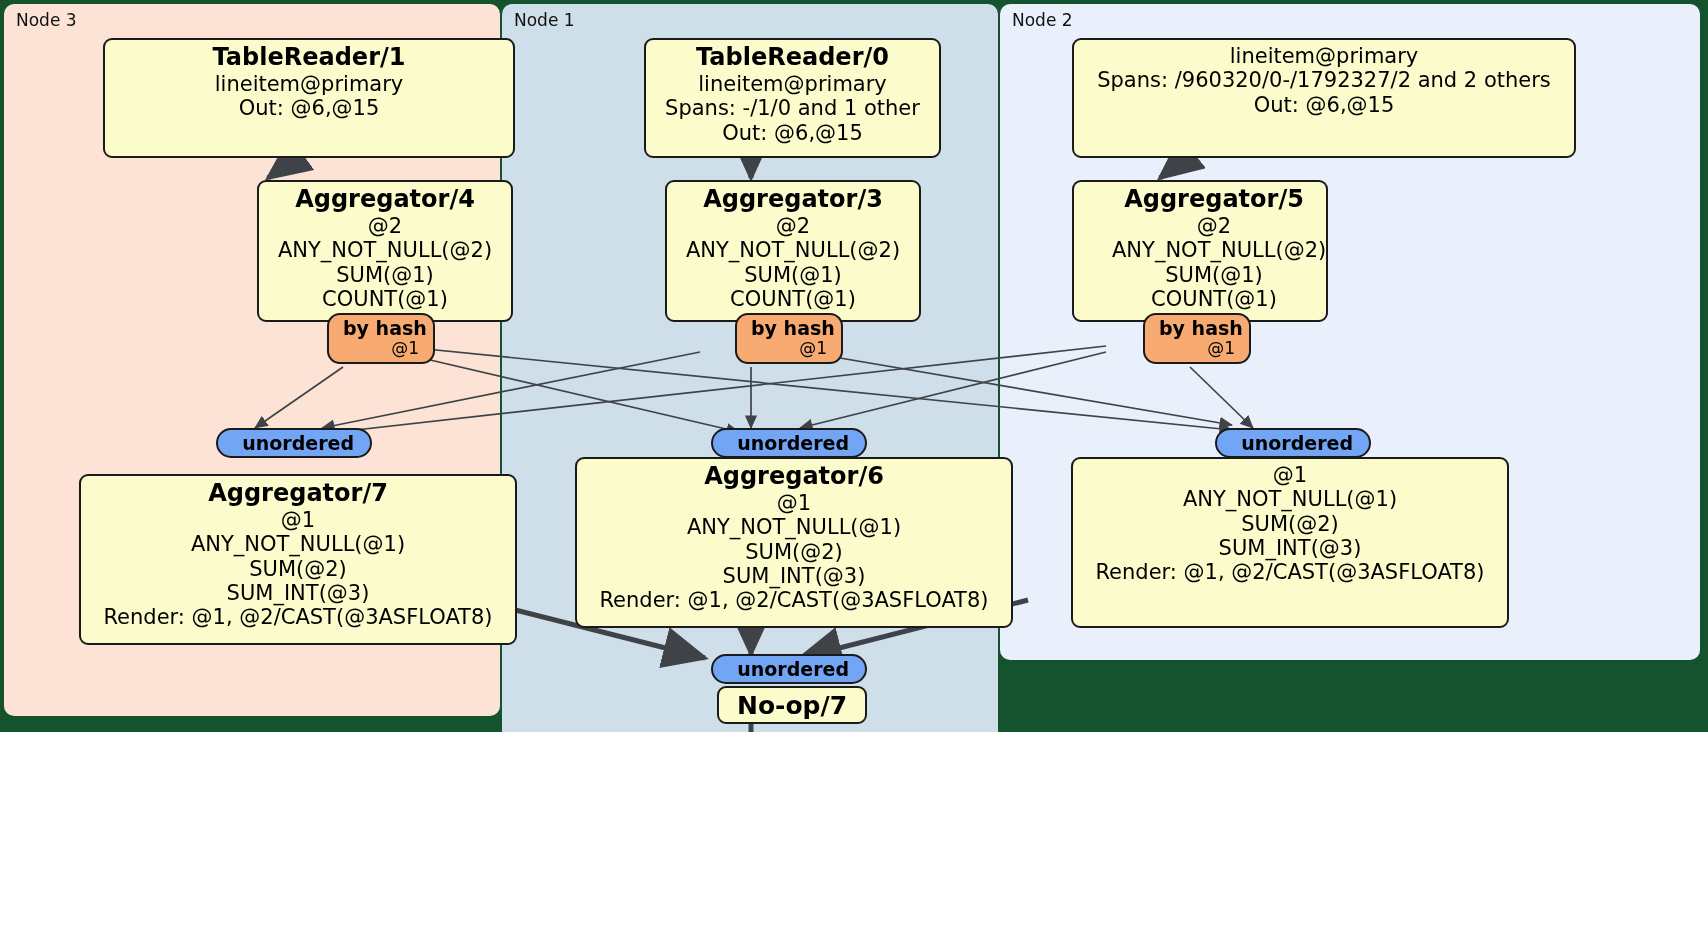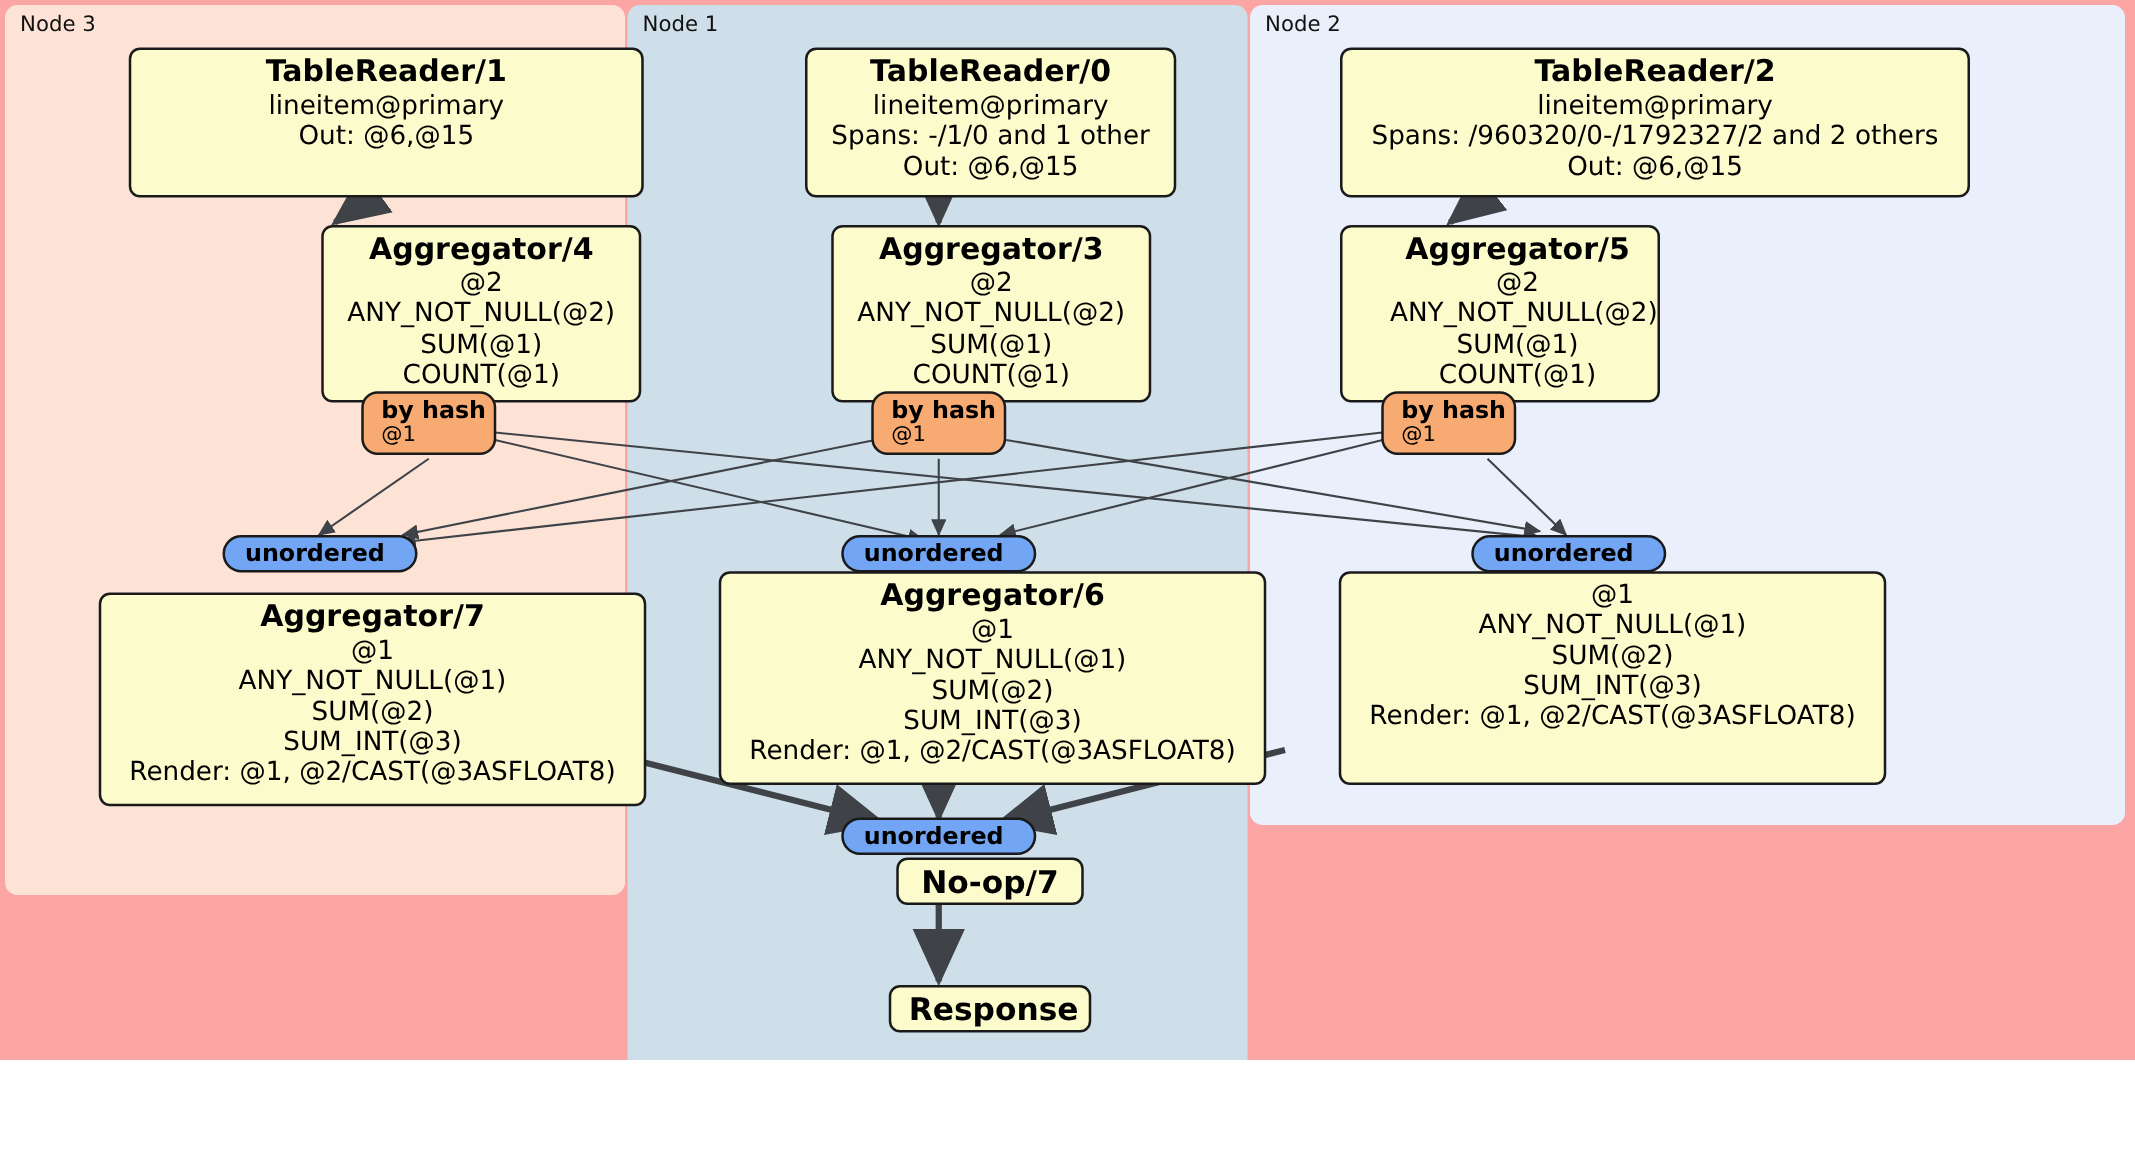--- a/index.html
+++ b/index.html
@@ -7,22 +7,22 @@
     margin: 0;
     padding: 0;
     background: #ffffff;
   }
   body {
     font-family: "DejaVu Sans", "Liberation Sans", sans-serif;
   }
   #canvas {
     position: relative;
     width: 1708px;
-    height: 848px;
-    background: #fca5a5;
+    height: 732px;
+    background: #14532d;
     overflow: hidden;
   }
   #edges {
     position: absolute;
     left: 0; top: 0;
     width: 1708px;
     height: 940px;
     pointer-events: none;
     z-index: 5;
   }
@@ -74,25 +74,26 @@
     padding: 3px 14px 4px 14px;
   }
   .box.compact .title {
     font-size: 25px;
   }
 
   
   .pill {
     position: absolute;
     box-sizing: border-box;
-    text-align: left;
+    text-align: right;
     border: 2px solid #1a1a1a;
     z-index: 20;
     line-height: 1.1;
     white-space: nowrap;
+    margin-left: 38px;
   }
   .pill.hash {
     background: #f7ab72;
     border-radius: 13px;
     padding: 3px 14px 4px 14px;
   }
   .pill.hash .t1 {
     font-weight: bold;
     font-size: 19px;
     color: #000;
@@ -169,21 +170,20 @@
   </div>
 
   <div class="box" style="left:603px; top:38px; width:297px; height:120px;">
     <div class="title">TableReader/0</div>
     <div class="line">lineitem@primary</div>
     <div class="line">Spans: -/1/0 and 1 other</div>
     <div class="line">Out: @6,@15</div>
   </div>
 
   <div class="box" style="left:1031px; top:38px; width:504px; height:120px;">
-    <div class="title">TableReader/2</div>
     <div class="line">lineitem@primary</div>
     <div class="line">Spans: /960320/0-/1792327/2 and 2 others</div>
     <div class="line">Out: @6,@15</div>
   </div>
 
   <div class="box" style="left:216px; top:180px; width:256px; height:142px;">
     <div class="title">Aggregator/4</div>
     <div class="line">@2</div>
     <div class="line">ANY_NOT_NULL(@2)</div>
     <div class="line">SUM(@1)</div>

